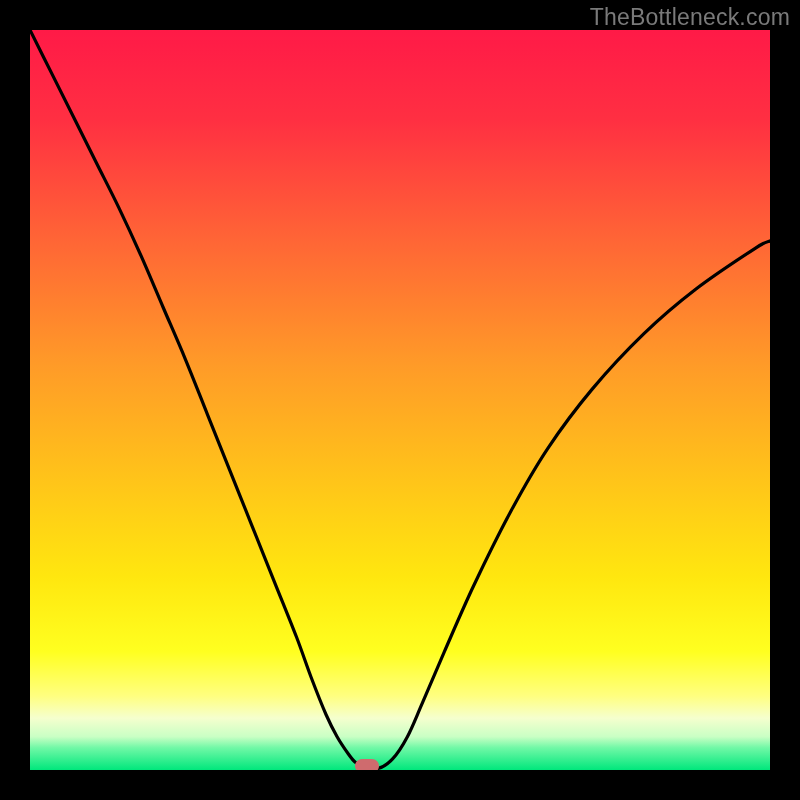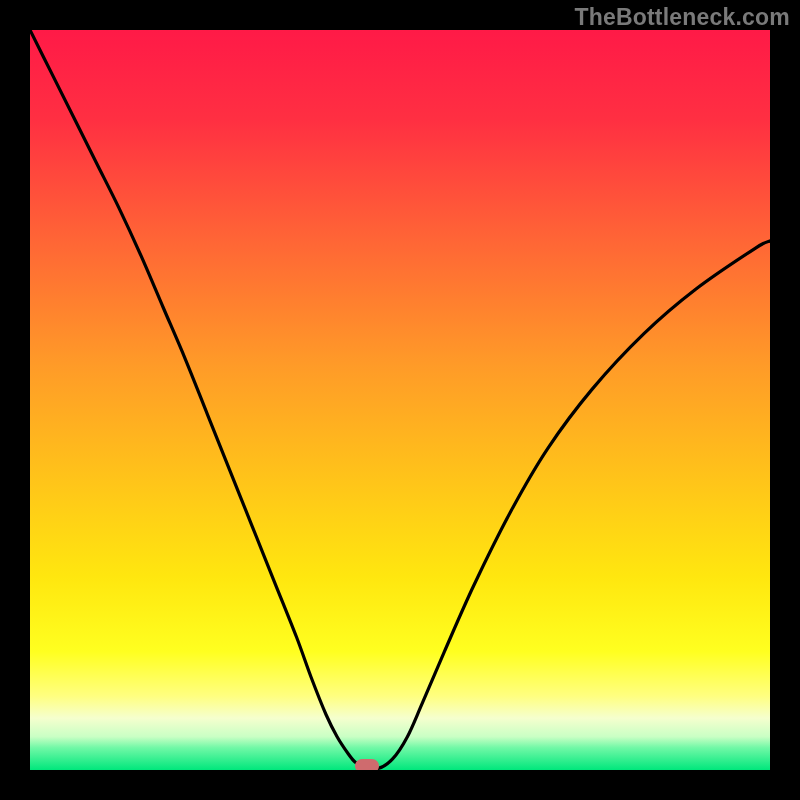--- a/index.html
+++ b/index.html
@@ -41,21 +41,21 @@
     height: 14px;
     border-radius: 7px;
     transform: translate(-50%, -50%);
   }
   .watermark {
     position: absolute;
     top: 4px;
     right: 10px;
     color: #7a7a7a;
     font-size: 23px;
-    font-weight: 700;
+    font-weight: 400;
     letter-spacing: 0.2px;
     user-select: none;
   }
 </style>
 </head>
 <body>
 
 <div class="frame">
 
   <div class="plot-area">

